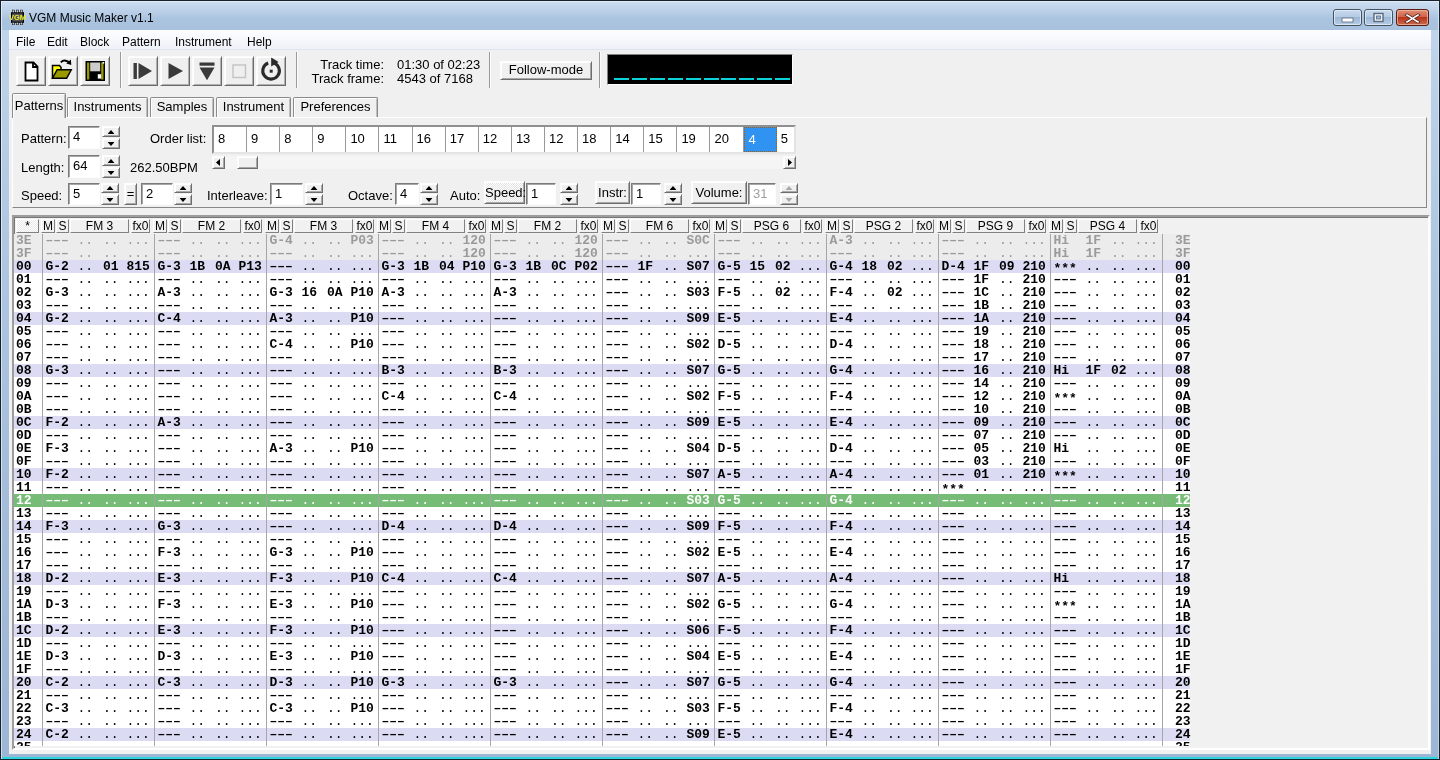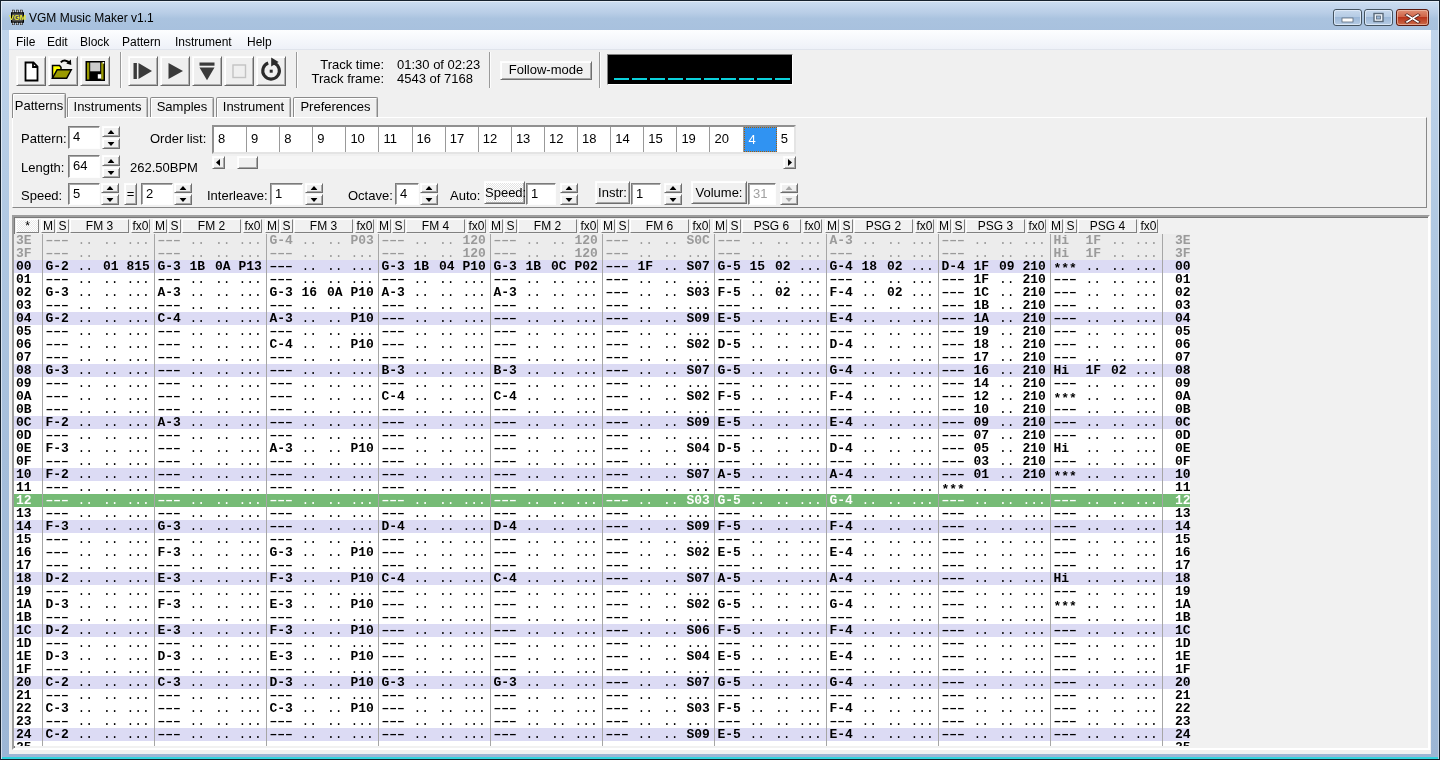--- a/index.html
+++ b/index.html
@@ -383,21 +383,21 @@
 <div class="hc" style="left:699px;width:14px">M</div>
 <div class="hc" style="left:714px;width:13px">S</div>
 <div class="hc" style="left:728px;width:59px">PSG 6</div>
 <div class="hc" style="left:789px;width:19px">fx0</div>
 <div class="hc" style="left:811px;width:14px">M</div>
 <div class="hc" style="left:826px;width:13px">S</div>
 <div class="hc" style="left:840px;width:59px">PSG 2</div>
 <div class="hc" style="left:901px;width:19px">fx0</div>
 <div class="hc" style="left:923px;width:14px">M</div>
 <div class="hc" style="left:938px;width:13px">S</div>
-<div class="hc" style="left:952px;width:59px">PSG 3</div>
+<div class="hc" style="left:952px;width:59px">PSG 9</div>
 <div class="hc" style="left:1013px;width:19px">fx0</div>
 <div class="hc" style="left:1035px;width:14px">M</div>
 <div class="hc" style="left:1050px;width:13px">S</div>
 <div class="hc" style="left:1064px;width:59px">PSG 4</div>
 <div class="hc" style="left:1125px;width:19px">fx0</div>
 <div class="vsep" style="left:28px"></div>
 <div class="vsep" style="left:140px"></div>
 <div class="vsep" style="left:252px"></div>
 <div class="vsep" style="left:364px"></div>
 <div class="vsep" style="left:476px"></div>

